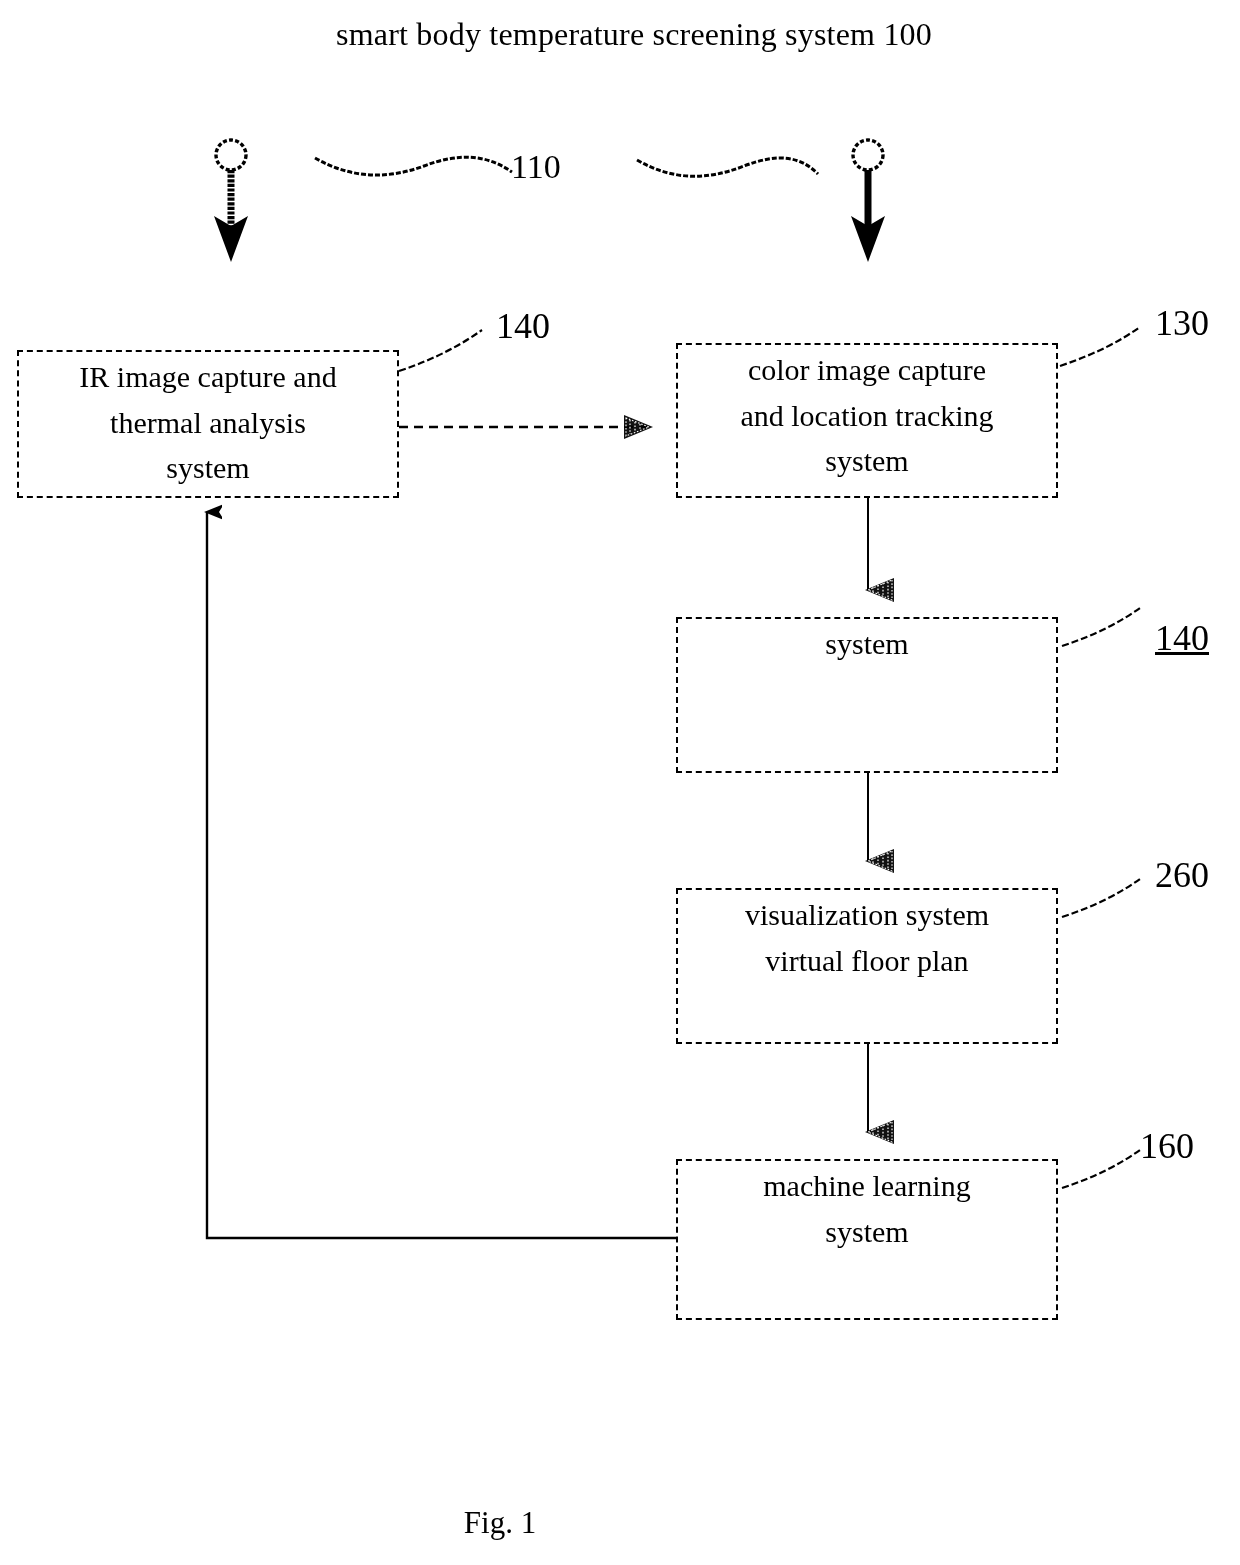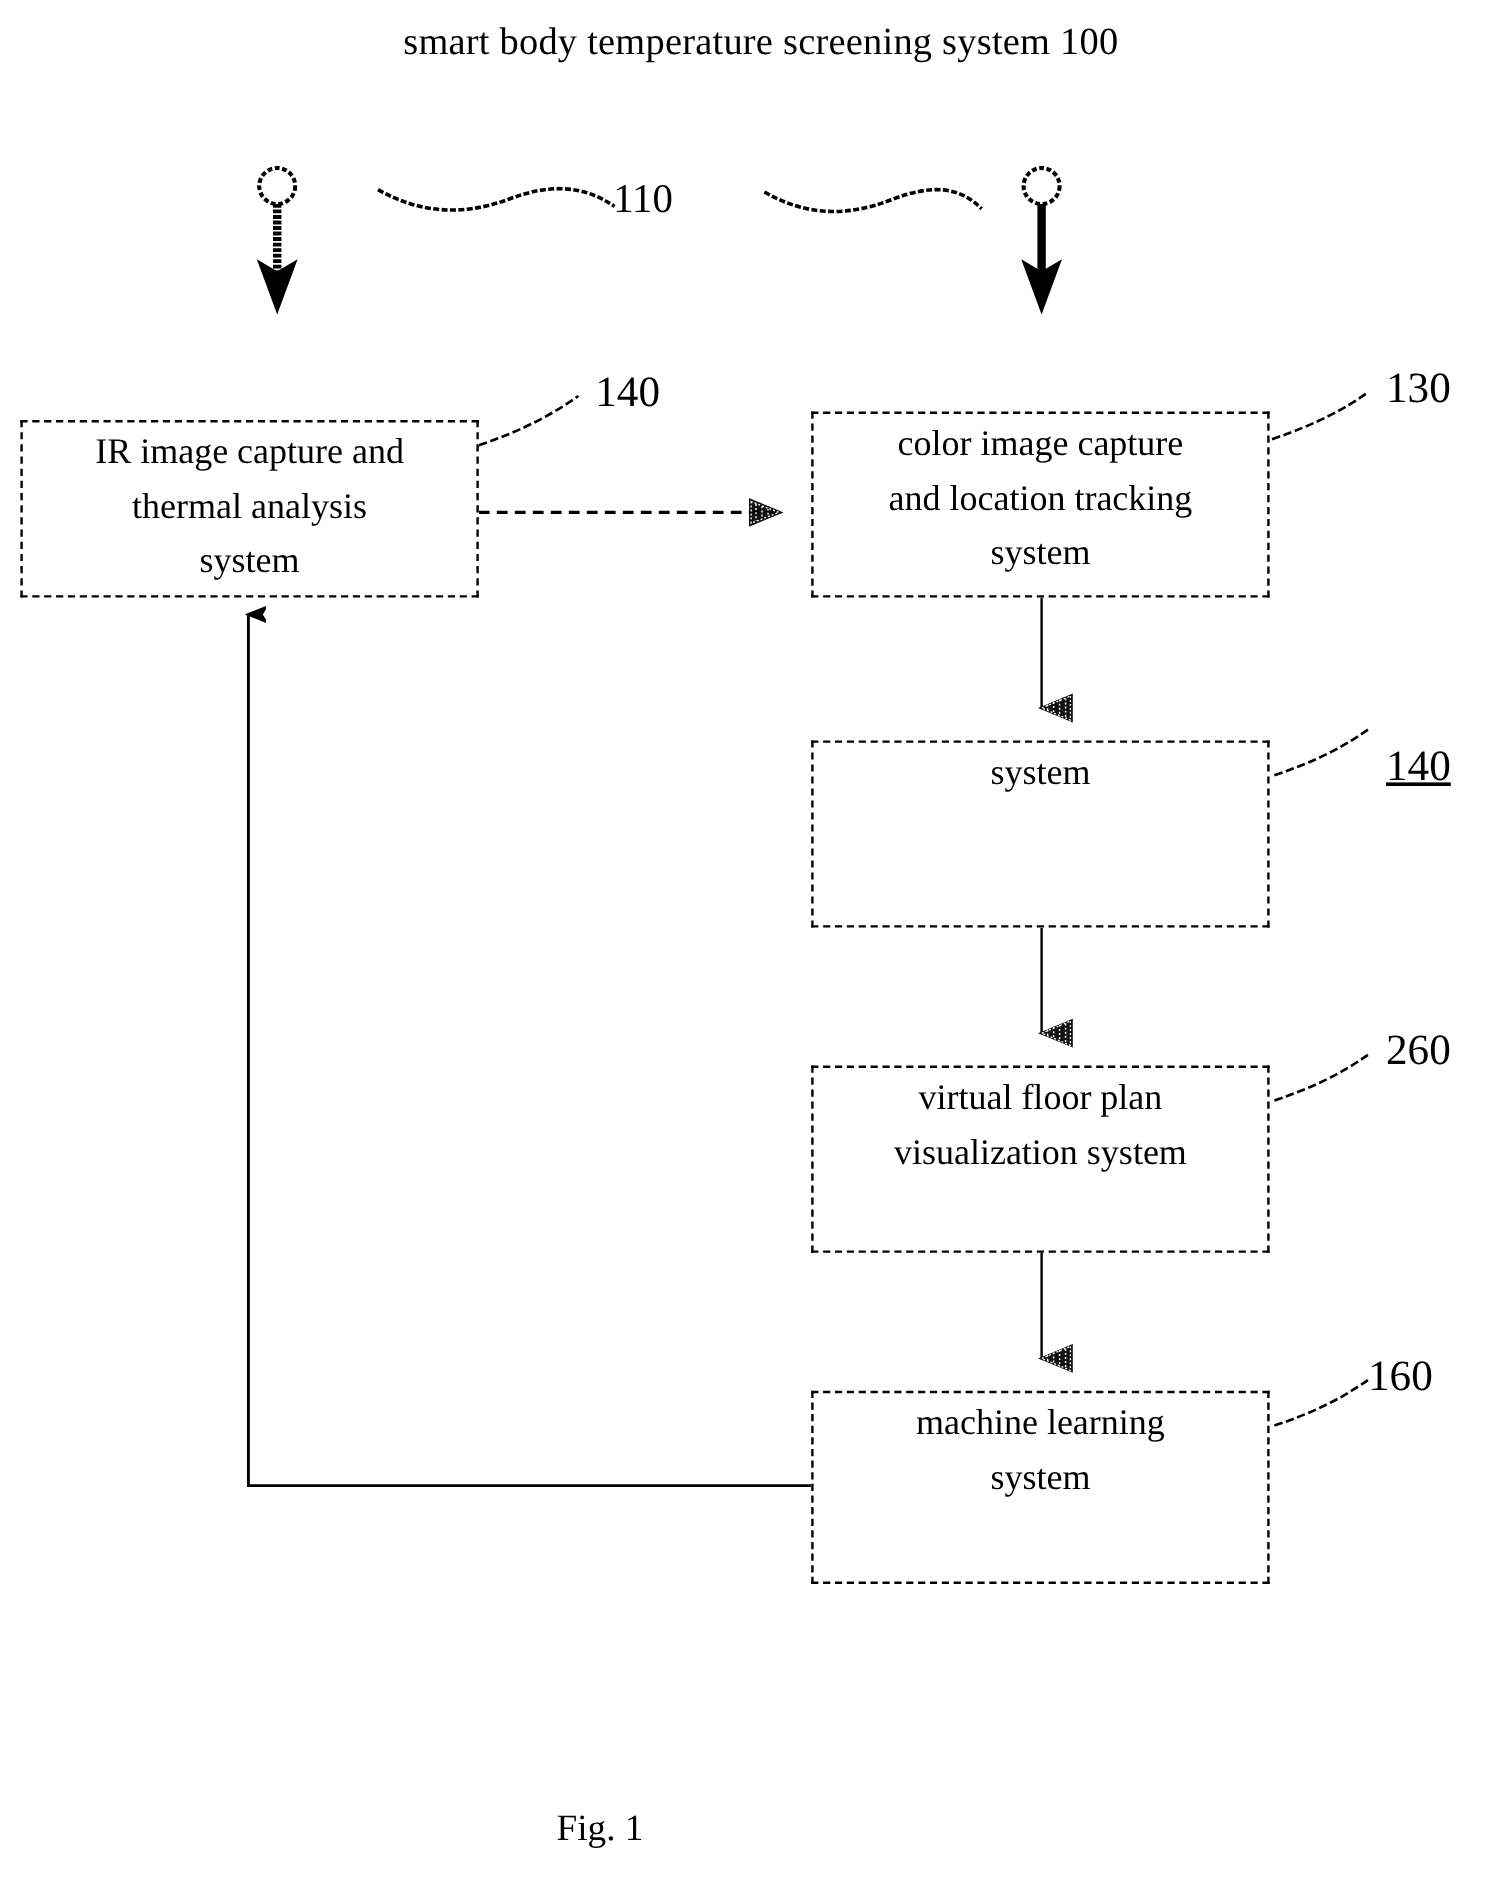--- a/index.html
+++ b/index.html
@@ -147,22 +147,22 @@
   </div>
 
   <div class="box" style="left:676px; top:617px; width:382px; height:156px;">
     <div>
       <span>system</span>
     </div>
   </div>
 
   <div class="box" style="left:676px; top:888px; width:382px; height:156px;">
     <div>
+      <span>visualization system</span>
       <span>virtual floor plan</span>
-      <span>visualization system</span>
     </div>
   </div>
 
   <div class="box" style="left:676px; top:1159px; width:382px; height:161px;">
     <div>
       <span>machine learning</span>
       <span>system</span>
     </div>
   </div>
 

